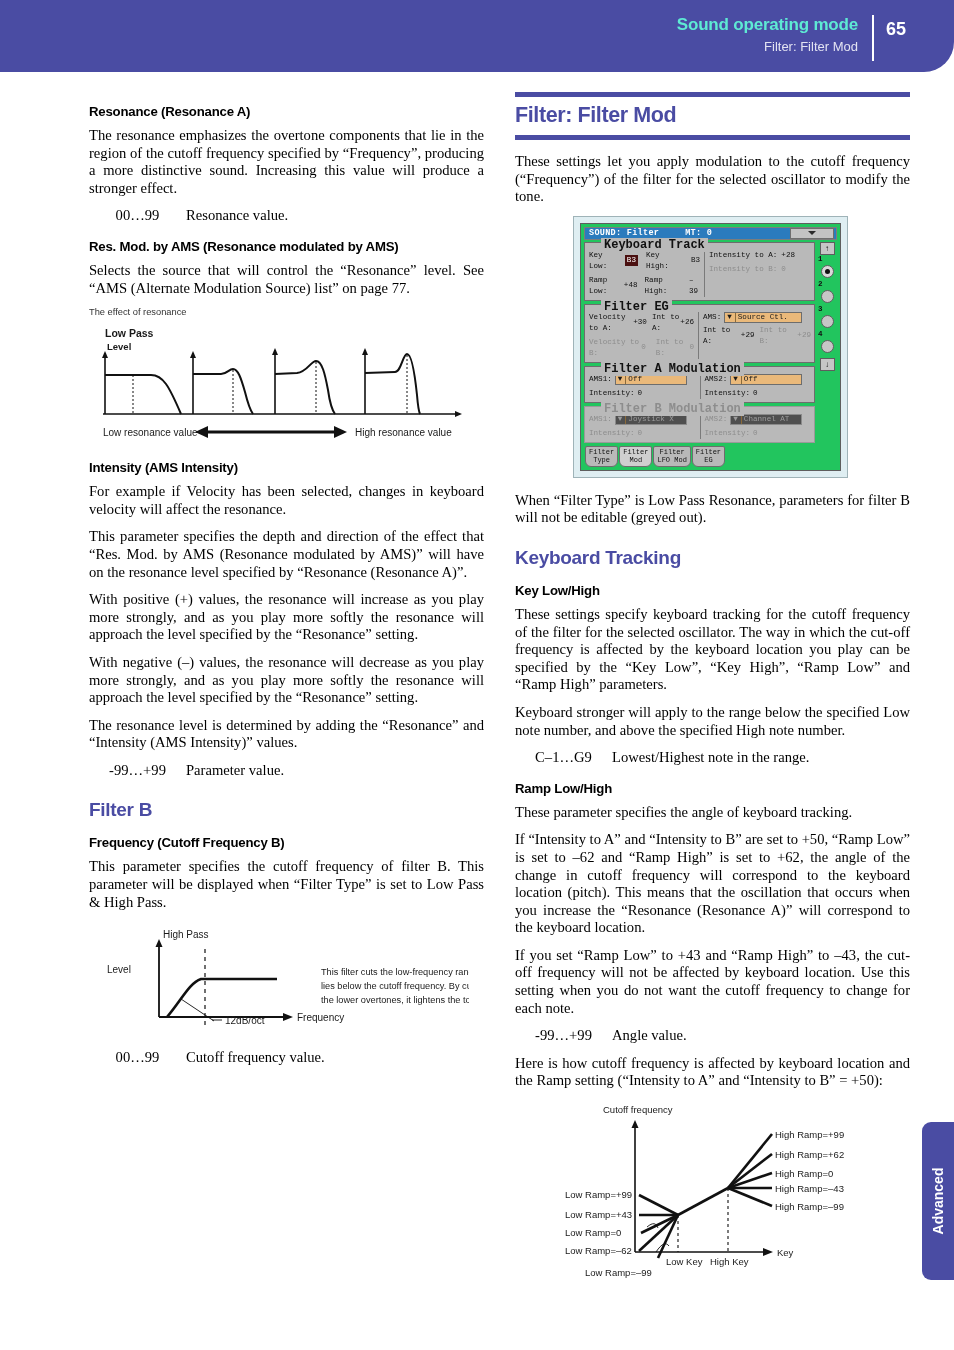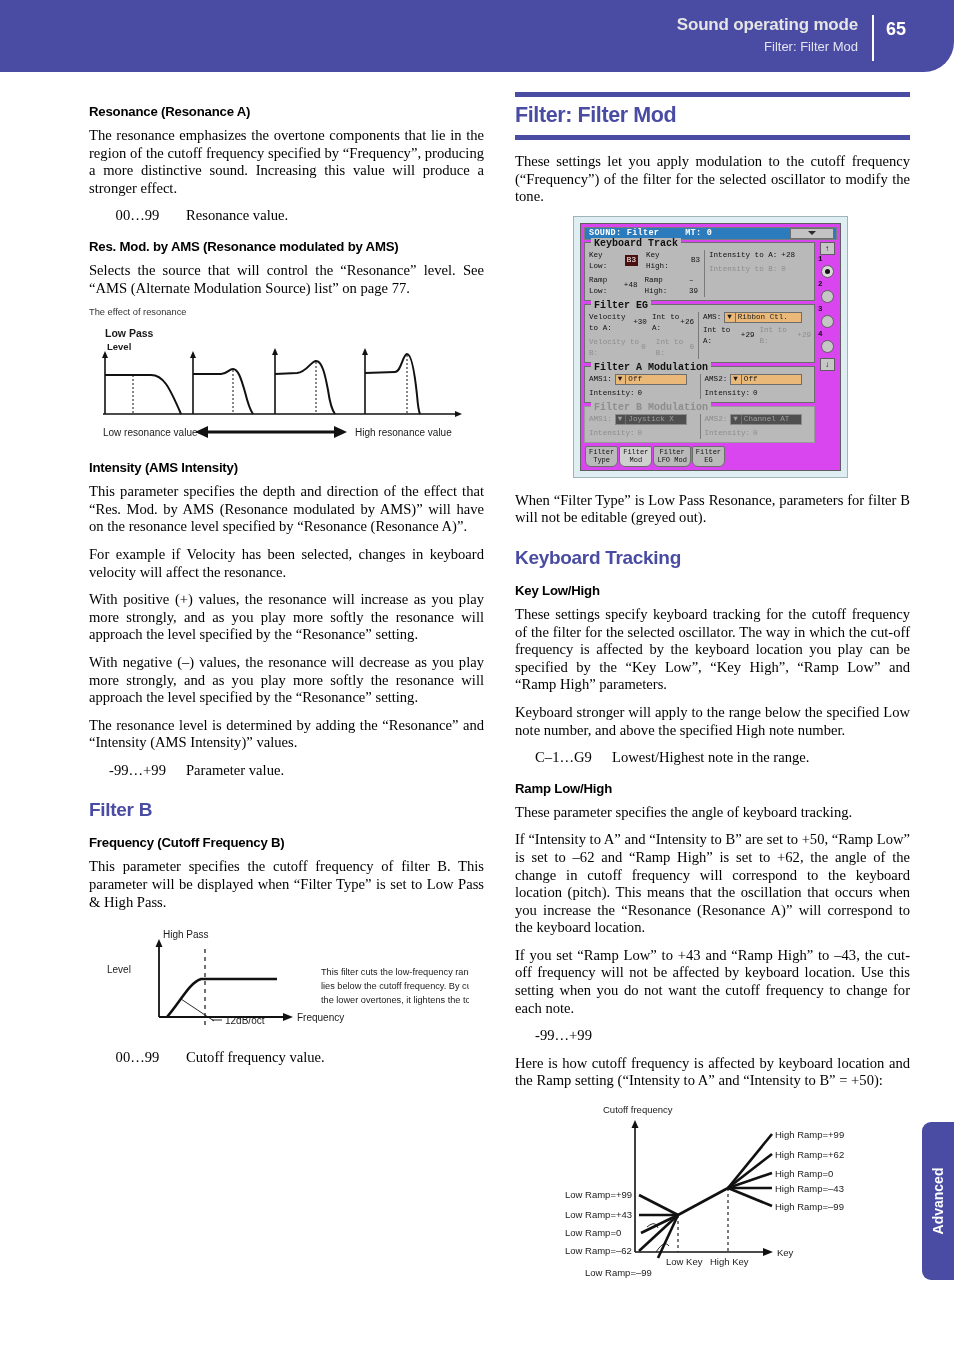--- a/index.html
+++ b/index.html
@@ -19,21 +19,21 @@
     background:#4a4ca3;
     border-bottom-right-radius: 30px;
   }
   .hdr-inner {
     position:absolute; right:48px; top:14px;
     display:flex; align-items:flex-start;
   }
   .hdr-texts { text-align:right; padding-right:14px; }
   .hdr-title {
     font-family:"Liberation Sans", sans-serif;
-    font-weight:bold; font-size:17px; color:#e5e5e5; letter-spacing:-0.2px;
+    font-weight:bold; font-size:17px; color:#5eead4; letter-spacing:-0.2px;
     line-height:22px;
   }
   .hdr-sub {
     font-family:"Liberation Sans", sans-serif;
     font-size:13px; color:#e3e3f2; line-height:19px; margin-top:1px;
   }
   .hdr-divider { width:2px; background:#fff; height:46px; margin-top:1px; }
   .hdr-page {
     font-family:"Liberation Sans", sans-serif;
     font-weight:bold; font-size:18px; color:#fff; padding-left:12px;
@@ -97,21 +97,21 @@
   svg text {
     font-family:"Liberation Sans", sans-serif;
     fill:#1a1a1a;
   }
 
   
   .lcd-outer {
     position:relative; width:275px; margin:6px 0 14px 58px;
     background:#dfeef2; border:1px solid #9fb3b8; padding:6px;
   }
-  .lcd-frame { background:#d946ef; border:1px solid #5e5e5e; padding:3px; }
+  .lcd-frame { background:#22c55e; border:1px solid #5e5e5e; padding:3px; }
   .lcd-titlebar {
     background:#2b7bbd; color:#ffffff; height:13px;
     display:flex; align-items:center; padding:0 2px;
     font-family:"Liberation Mono", monospace;
     font-size:8.5px; font-weight:bold; letter-spacing:0.3px;
     border:1px solid #7c7c7c;
   }
   .lcd-titlebar .t1 { padding-left:2px; }
   .lcd-titlebar .t2 { margin-left:26px; }
   .lcd-dropbtn {
@@ -126,24 +126,24 @@
   }
   .lcd-body { display:flex; margin-top:2px; }
   .lcd-main { flex:1; }
   .lcd-rail { width:20px; margin-left:2px; display:flex; flex-direction:column; align-items:center; }
 
   .grp {
     border:1px solid #6d6d6d; margin-bottom:3px; position:relative;
     padding:7px 3px 3px 4px; background:#b9b9b9;
   }
   .grp > .lbl {
-    position:absolute; top:-5px; left:6px; background:#b9b9b9;
+    position:absolute; top:-5px; left:16px; background:#b9b9b9;
     padding:0 3px;
     font-family:"Liberation Mono", monospace;
-    font-size:10px; font-weight:bold; color:#111;
+    font-size:12px; font-weight:bold; color:#111;
     white-space:nowrap;
   }
   .grp.dim > .lbl { color:#8d8d8d; }
   .grp.dim { border-color:#9a9a9a; }
 
   .lcdrow { display:flex; align-items:center; font-family:"Liberation Mono", monospace;
             font-size:7.6px; color:#111; line-height:11px; }
   .lcdrow.dim, .dimtxt { color:#8d8d8d; }
   .vsep { width:1px; background:#7a7a7a; align-self:stretch; margin:0 4px; }
 
@@ -240,22 +240,22 @@
 
       <text x="14" y="116" font-size="10">Low resonance value</text>
       <line x1="119" y1="112" x2="245" y2="112" stroke="#111" stroke-width="3"></line>
       <polygon points="119,106 106,112 119,118" fill="#111"></polygon>
       <polygon points="245,106 258,112 245,118" fill="#111"></polygon>
       <text x="266" y="116" font-size="10">High resonance value</text>
     </svg>
   </div>
 
   <h3 class="sub">Intensity (AMS Intensity)</h3>
+  <p class="body">For example if Velocity has been selected, changes in keyboard velocity will affect the resonance.</p>
   <p class="body">This parameter specifies the depth and direction of the effect that “Res. Mod. by AMS (Resonance modulated by AMS)” will have on the resonance level specified by “Resonance (Resonance A)”.</p>
-  <p class="body">For example if Velocity has been selected, changes in keyboard velocity will affect the resonance.</p>
   <p class="body">With positive (+) values, the resonance will increase as you play more strongly, and as you play more softly the resonance will approach the level specified by the “Resonance” setting.</p>
   <p class="body">With negative (–) values, the resonance will decrease as you play more strongly, and as you play more softly the resonance will approach the level specified by the “Resonance” setting.</p>
   <p class="body">The resonance level is determined by adding the “Resonance” and “Intensity (AMS Intensity)” values.</p>
 
   <div class="valrow">
     <div class="k">-99…+99</div>
     <div class="v">Parameter value.</div>
   </div>
 
   <h2 class="section">Filter B</h2>
@@ -365,21 +365,21 @@
                   <span>0</span>
                 </div>
               </div>
               <div class="vsep"></div>
               <div style="width:108px;">
                 <div class="lcdrow" style="margin-bottom:2px;">
                   <span>AMS:</span>
                   <span class="fld" style="margin-left:3px; width:78px;">
                     <span class="arr">▼</span>
                     <span class="divline"></span>
-                    <span>Ribbon Ctl.</span>
+                    <span>Source Ctl.</span>
                   </span>
                 </div>
                 <div class="lcdrow">
                   <span>Int to A:</span>
                   <span>+29</span>
                   <span class="dimtxt" style="margin-left:5px;">Int to B:</span>
                   <span class="dimtxt">+29</span>
                 </div>
               </div>
             </div>
@@ -506,20 +506,21 @@
     <div class="v">Lowest/Highest note in the range.</div>
   </div>
 
   <h3 class="sub">Ramp Low/High</h3>
   <p class="body">These parameter specifies the angle of keyboard tracking.</p>
   <p class="body">If “Intensity to A” and “Intensity to B” are set to +50, “Ramp Low” is set to –62 and “Ramp High” is set to +62, the angle of the change in cutoff frequency will correspond to the keyboard location (pitch). This means that the oscillation that occurs when you increase the “Resonance (Resonance A)” will correspond to the keyboard location.</p>
   <p class="body">If you set “Ramp Low” to +43 and “Ramp High” to –43, the cut-off frequency will not be affected by keyboard location. Use this setting when you do not want the cutoff frequency to change for each note.</p>
 
   <div class="valrow">
     <div class="k">-99…+99</div>
+    <div class="v">Angle value.</div>
   </div>
 
   <p class="body">Here is how cutoff frequency is affected by keyboard location and the Ramp setting (“Intensity to A” and “Intensity to B” = +50):</p>
 
   <div class="fig" style="margin-left:48px;">
     <svg width="340" height="180" viewBox="0 0 340 180">
 
       <text x="40" y="13" font-size="9.5">Cutoff frequency</text>
 
       <line x1="72" y1="152" x2="72" y2="26" stroke="#111" stroke-width="1.6"></line>

